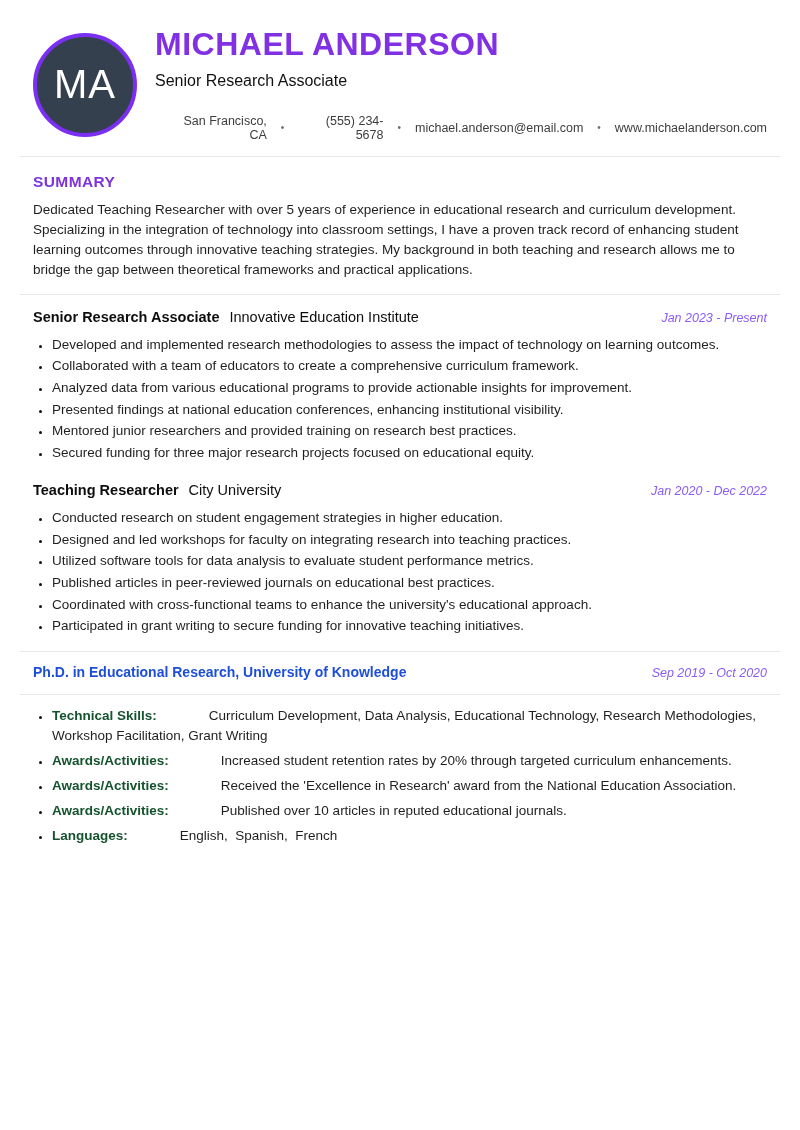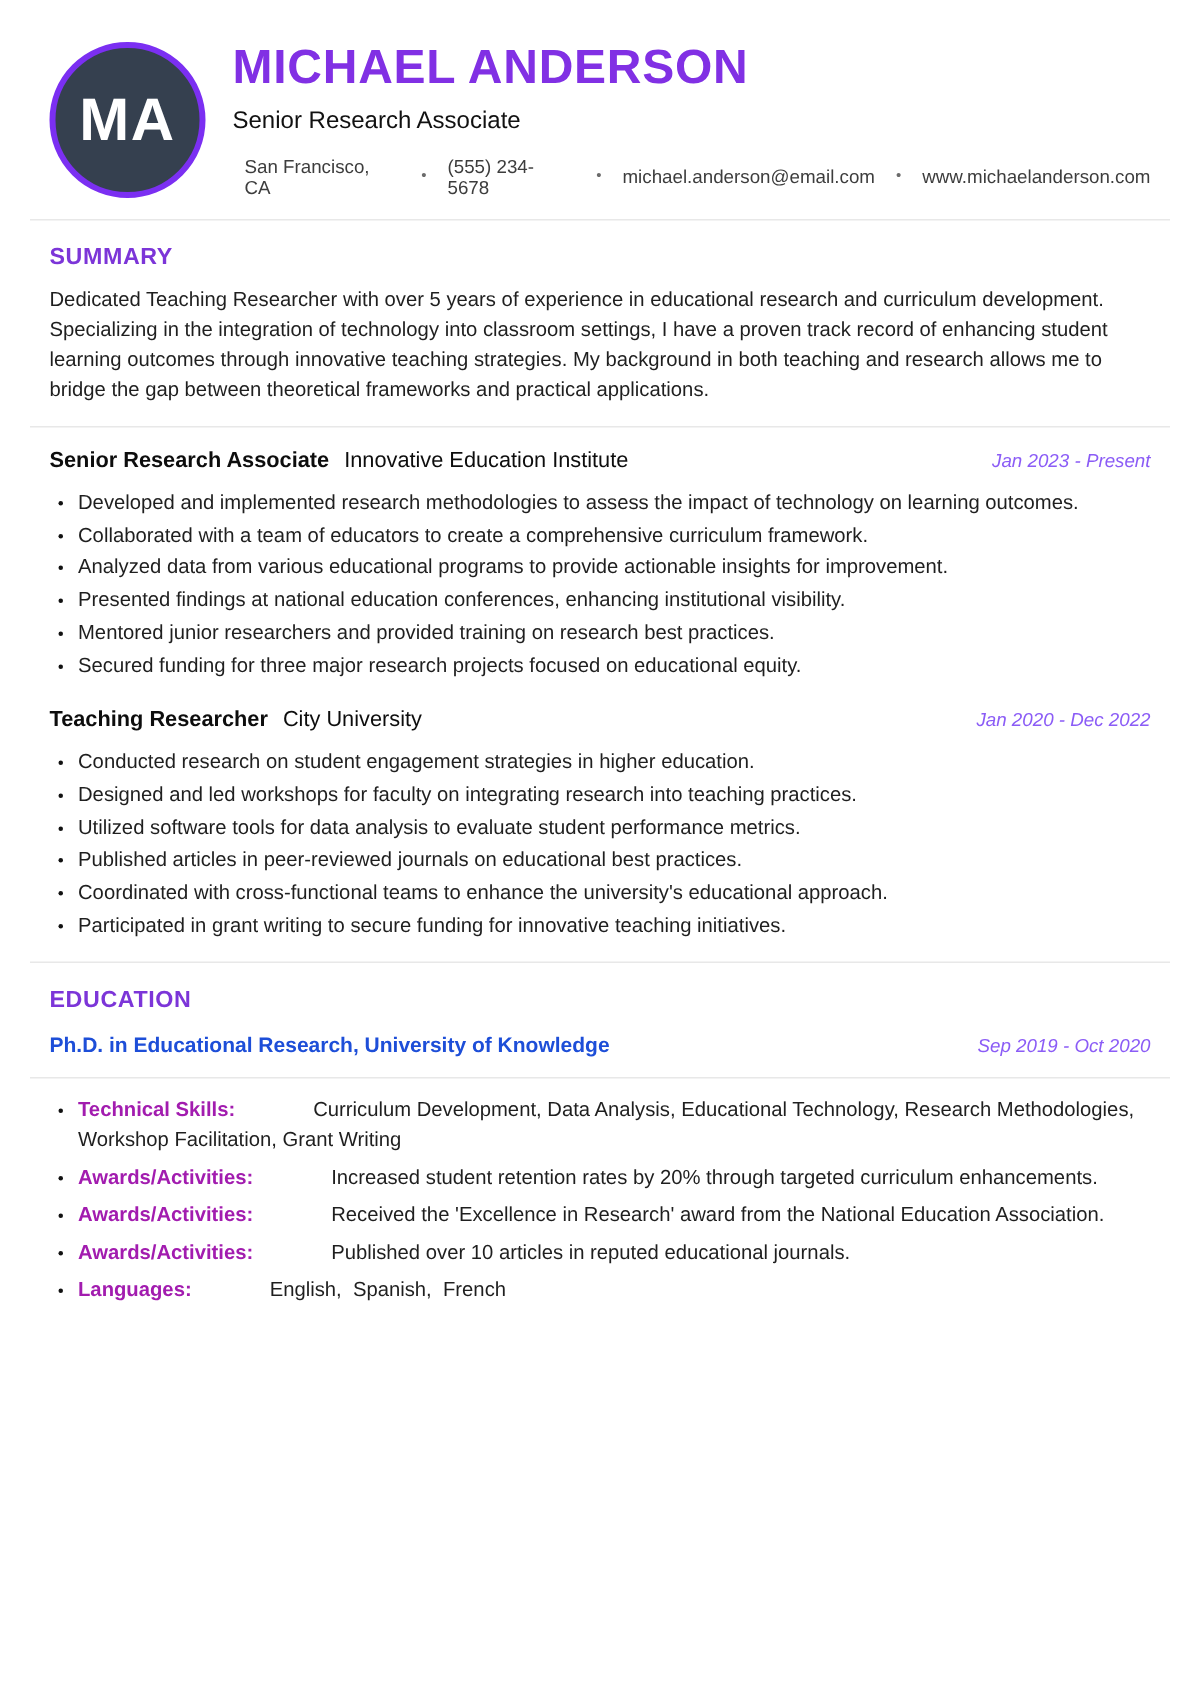--- a/index.html
+++ b/index.html
@@ -14,25 +14,25 @@
   *{margin:0;padding:0;box-sizing:border-box;}
   html,body{background:#ffffff;}
   body{font-family:"Liberation Sans","DejaVu Sans",sans-serif;color:var(--text);}
   .page{width:800px;height:1130px;background:#ffffff;overflow:hidden;margin:0 auto;}
   .container{padding:0 33px;}
 
   
   .header{display:flex;align-items:center;gap:18px;padding-top:28px;}
   .avatar{width:104px;height:104px;border-radius:50%;background:var(--avatar-bg);
           border:4px solid var(--avatar-ring);display:flex;align-items:center;justify-content:center;flex:0 0 auto;}
-  .avatar span{color:#ffffff;font-size:40px;font-weight:700;letter-spacing:1px;}
+  .avatar span{color:#ffffff;font-size:40px;font-weight:400;letter-spacing:1px;}
   .header-text{flex:1;}
   .name{color:var(--accent-name);font-size:32px;font-weight:700;letter-spacing:0.5px;line-height:1.05;}
   .job-headline{font-size:16px;color:#111;margin-top:10px;}
-  .contact-row{display:flex;align-items:center;margin-top:14px;font-size:12.5px;color:var(--muted);margin-left:8px;}
+  .contact-row{display:flex;align-items:center;margin-top:24px;font-size:12.5px;color:var(--muted);margin-left:8px;text-align:right;}
   .contact-sep{color:#6b6b6b;font-size:10px;margin:0 14px;}
 
   hr.divider{border:none;border-top:1px solid var(--divider);margin:14px -13px 0 -13px;}
 
   h2.section-heading{color:var(--accent-heading);font-size:15.5px;font-weight:700;letter-spacing:0.4px;margin-top:16px;}
 
   .summary-text{margin-top:9px;font-size:13.5px;line-height:20px;color:#1f1f1f;max-width:740px;}
 
   .job-header{display:flex;justify-content:space-between;align-items:baseline;margin-top:13px;}
   .job-header.second{margin-top:17px;}
@@ -46,21 +46,21 @@
 
   .edu-row{display:flex;justify-content:space-between;align-items:baseline;margin-top:12px;}
   .edu-degree{font-size:14px;font-weight:700;color:#1d4ed8;}
 
   .divider-loose{margin-top:26px;}
   .heading-loose{margin-top:19px;}
 
   ul.extras{margin-top:11px;padding-left:19px;list-style:disc;}
   ul.extras li{font-size:13.5px;line-height:19.5px;color:#1f1f1f;margin-bottom:5.5px;max-width:735px;}
   ul.extras li::marker{font-size:11px;color:#111;}
-  .extra-label{font-weight:700;margin-right:4px;color:#a21caf;}
+  .extra-label{font-weight:700;margin-right:4px;color:#14532d;}
   .extra-text{white-space:pre-wrap;margin-left:48px;}
 </style>
 </head>
 <body>
 
 <div class="page">
   <div class="container">
 
     <div class="header">
       <div class="avatar">
@@ -118,21 +118,20 @@
         <li>Designed and led workshops for faculty on integrating research into teaching practices.</li>
         <li>Utilized software tools for data analysis to evaluate student performance metrics.</li>
         <li>Published articles in peer-reviewed journals on educational best practices.</li>
         <li>Coordinated with cross-functional teams to enhance the university's educational approach.</li>
         <li>Participated in grant writing to secure funding for innovative teaching initiatives.</li>
       </ul>
     </div>
 
     <hr class="divider divider-loose">
 
-    <h2 class="section-heading heading-loose">EDUCATION</h2>
     <div class="edu-row">
       <span class="edu-degree">Ph.D. in Educational Research, University of Knowledge</span>
       <span class="job-dates">Sep 2019 - Oct 2020</span>
     </div>
 
     <hr class="divider divider-loose">
 
     <ul class="extras">
       <li><span class="extra-label">Technical Skills:</span><span class="extra-text">Curriculum Development, Data Analysis, Educational Technology, Research Methodologies, Workshop Facilitation, Grant Writing</span></li>
       <li><span class="extra-label">Awards/Activities:</span><span class="extra-text">Increased student retention rates by 20% through targeted curriculum enhancements.</span></li>

